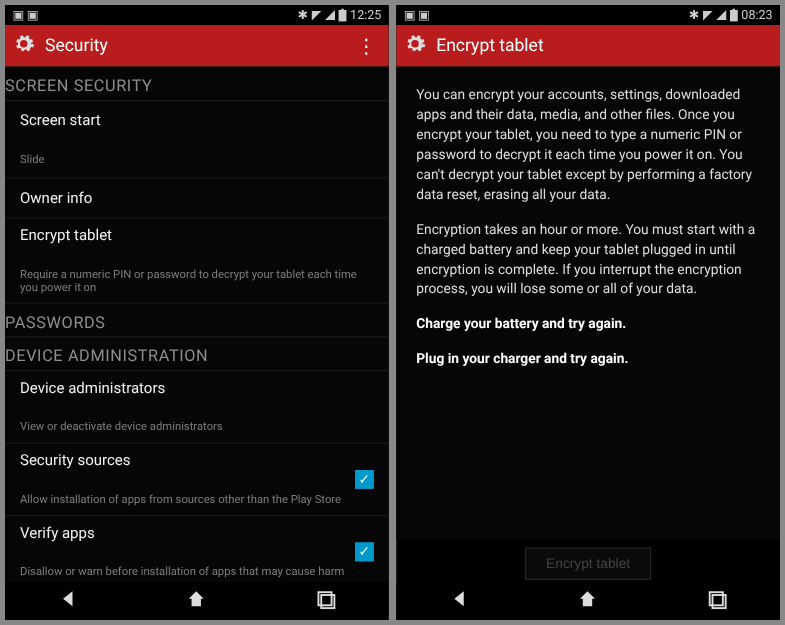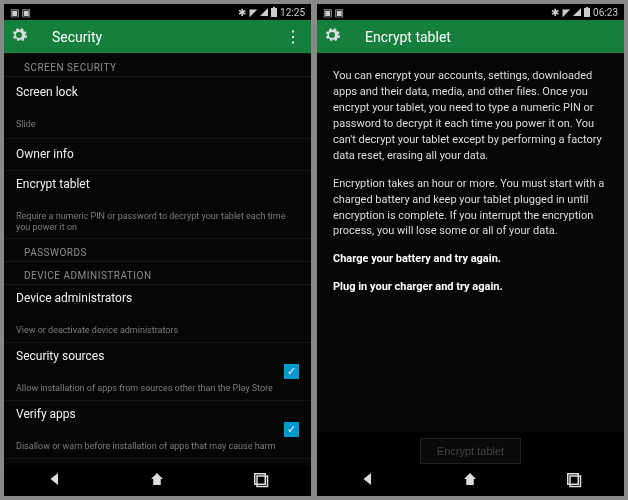--- a/index.html
+++ b/index.html
@@ -28,41 +28,41 @@
     align-items: center;
     justify-content: flex-end;
     padding: 0 6px;
     gap: 3px;
     font-size: 10px;
     color: #ccc;
   }
   .statusbar .sb-left { margin-right: auto; display:flex; gap:2px; }
   .actionbar {
     height: 34px;
-    background: #15803d;
+    background: #b91c1c;
     display: flex;
     align-items: center;
     padding: 0 6px;
-    gap: 24px;
+    gap: 8px;
     border-bottom: 1px solid #111;
   }
   .actionbar .ab-icon svg { width:18px; height:18px; }
   .actionbar .ab-title { color: #fff; font-size: 14px; }
   .actionbar .ab-spacer { flex: 1; }
   .actionbar .ab-overflow { color: #fff; padding: 0 4px; }
   .content {
     flex: 1;
     overflow-y: hidden;
     background: #060606;
   }
   .cat {
     color: #8e8e8e;
-    font-size: 10px;
+    font-size: 13px;
     letter-spacing: 0.5px;
-    padding: 8px 12px 3px 20px;
+    padding: 8px 12px 3px 0;
     text-transform: uppercase;
     border-bottom: 1px solid #1a1a1a;
   }
   .row {
     display: flex;
     align-items: center;
     padding: 8px 12px;
     border-bottom: 1px solid #161616;
   }
   .row.tight { padding: 6px 12px; }
@@ -151,21 +151,21 @@
     </span>
     <span class="ab-title">Security</span>
     <span class="ab-spacer"></span>
     <span class="ab-overflow">⋮</span>
   </div>
 
   <div class="content">
     <div class="cat">SCREEN SECURITY</div>
     <div class="row">
       <div class="txt">
-        <div class="title">Screen lock</div>
+        <div class="title">Screen start</div>
         <div class="sub">Slide</div>
       </div>
     </div>
     <div class="row">
       <div class="txt">
           <div class="title">Owner info</div>
         </div>
     </div>
 
     <div class="row tight">
@@ -224,21 +224,21 @@
 <div class="device">
   <div class="statusbar">
     <div class="sb-left">
       <span>▣</span>
       <span>▣</span>
     </div>
     <span>✱</span>
     <span>◤</span>
     <span class="tri-signal"></span>
     <span class="batt"></span>
-    <span>06:23</span>
+    <span>08:23</span>
   </div>
 
   <div class="actionbar">
     <span class="ab-icon">
       <svg viewBox="0 0 24 24">
           <path fill="#ddd" d="M12 8a4 4 0 100 8 4 4 0 000-8zm9 4l2 1-1 3-2-.5a8 8 0 01-1.5 1.5l.5 2-3 1-1-2a8 8 0 01-2 0l-1 2-3-1 .5-2A8 8 0 017 16.5L5 17l-1-3 2-1a8 8 0 010-2l-2-1 1-3 2 .5A8 8 0 018.5 6L8 4l3-1 1 2a8 8 0 012 0l1-2 3 1-.5 2A8 8 0 0119 7.5l2-.5 1 3-2 1a8 8 0 010 2z"></path>
         </svg>
     </span>
     <span class="ab-title">Encrypt tablet</span>
   </div>

